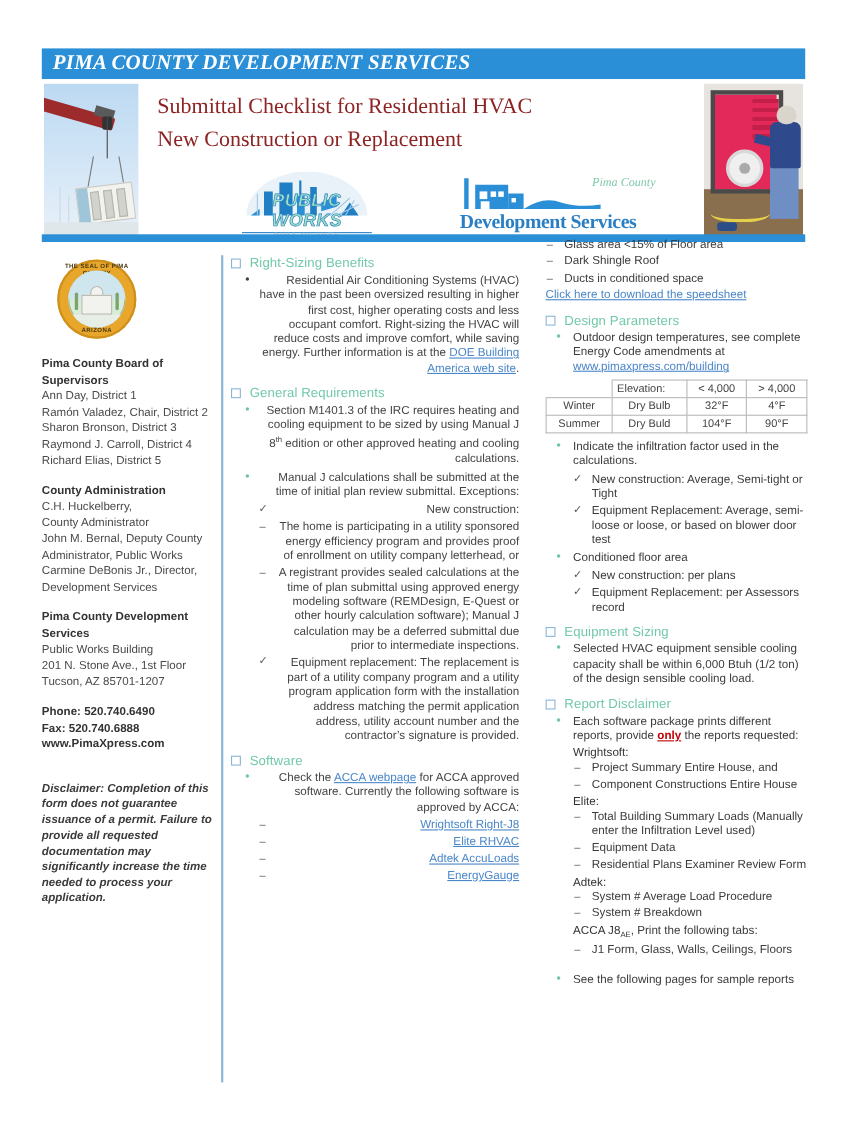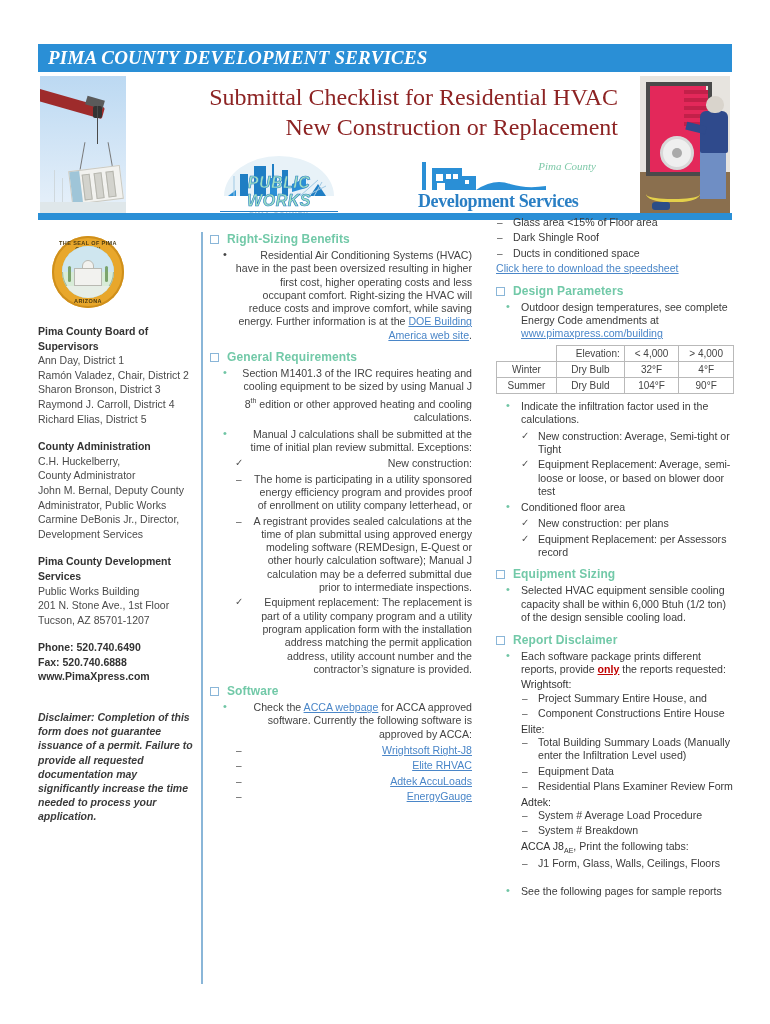--- a/index.html
+++ b/index.html
@@ -30,24 +30,24 @@
     padding-left:10px;
     white-space:nowrap;
   }
 
   
   .banner {
     position:absolute; left:38px; top:72px; width:694px; height:148px;
     background:#ffffff;
   }
   .banner-title {
-    position:absolute; left:120px; top:10px; width:460px;
-    text-align:right;
+    position:absolute; left:105px; top:10px; width:460px;
+    text-align:left;
     font-family:"Liberation Serif", serif;
-    font-size:24px; line-height:30px;
+    font-size:20px; line-height:30px;
     color:#8d2323;
     white-space:nowrap;
   }
   .banner-title .l2 { display:block; }
 
   
   .photo { position:absolute; overflow:hidden; }
   .photo-left  { left:2px;  top:4px; width:86px; height:140px; }
   .photo-right { left:602px; top:4px; width:90px; height:140px; }
 
@@ -161,21 +161,21 @@
   .sec { margin-bottom:8px; }
   .sec-head {
     display:flex; align-items:flex-start; gap:8px;
     margin-bottom:3px;
   }
   .chk {
     width:9px; height:9px; border:1px solid #8ab6d8; background:#fff;
     flex:0 0 auto; margin-top:3px;
   }
   .sec-title {
-    font-size:12px; font-weight:bold; color:#72c9a8; letter-spacing:.1px;
+    font-size:12px; font-weight:normal; color:#72c9a8; letter-spacing:.1px;
   }
   ul.bul { list-style:none; margin:0 0 0 12px; padding:0; }
   ul.bul > li {
     position:relative; padding-left:13px; font-size:10.6px; line-height:13.3px;
     margin-bottom:4px; color:#444; text-align:right;
   }
   ul.bul > li::before {
     content:"•"; position:absolute; left:1px; top:-1px; color:#6fc5a4; font-size:11px;
   }
   ul.bul > li.b0 { padding-left:13px; }
@@ -210,21 +210,21 @@
   
   table.dp {
     border-collapse:collapse; width:238px; margin:4px 0 6px 0;
     font-size:10px;
   }
   table.dp td {
     border:1px solid #b9b9b9; padding:2px 4px; text-align:center; color:#444;
     height:15px;
   }
   table.dp td.lbl { width:60px; }
-  table.dp td.elev { text-align:right; }
+  table.dp td.elev { text-align:left; }
   table.dp tr:first-child td:first-child { border-left:1px solid #b9b9b9; }
 
   .spacer6 { height:6px; }
 </style>
 </head>
 <body>
 
 <div class="page">
 
   <div class="titlebar">

